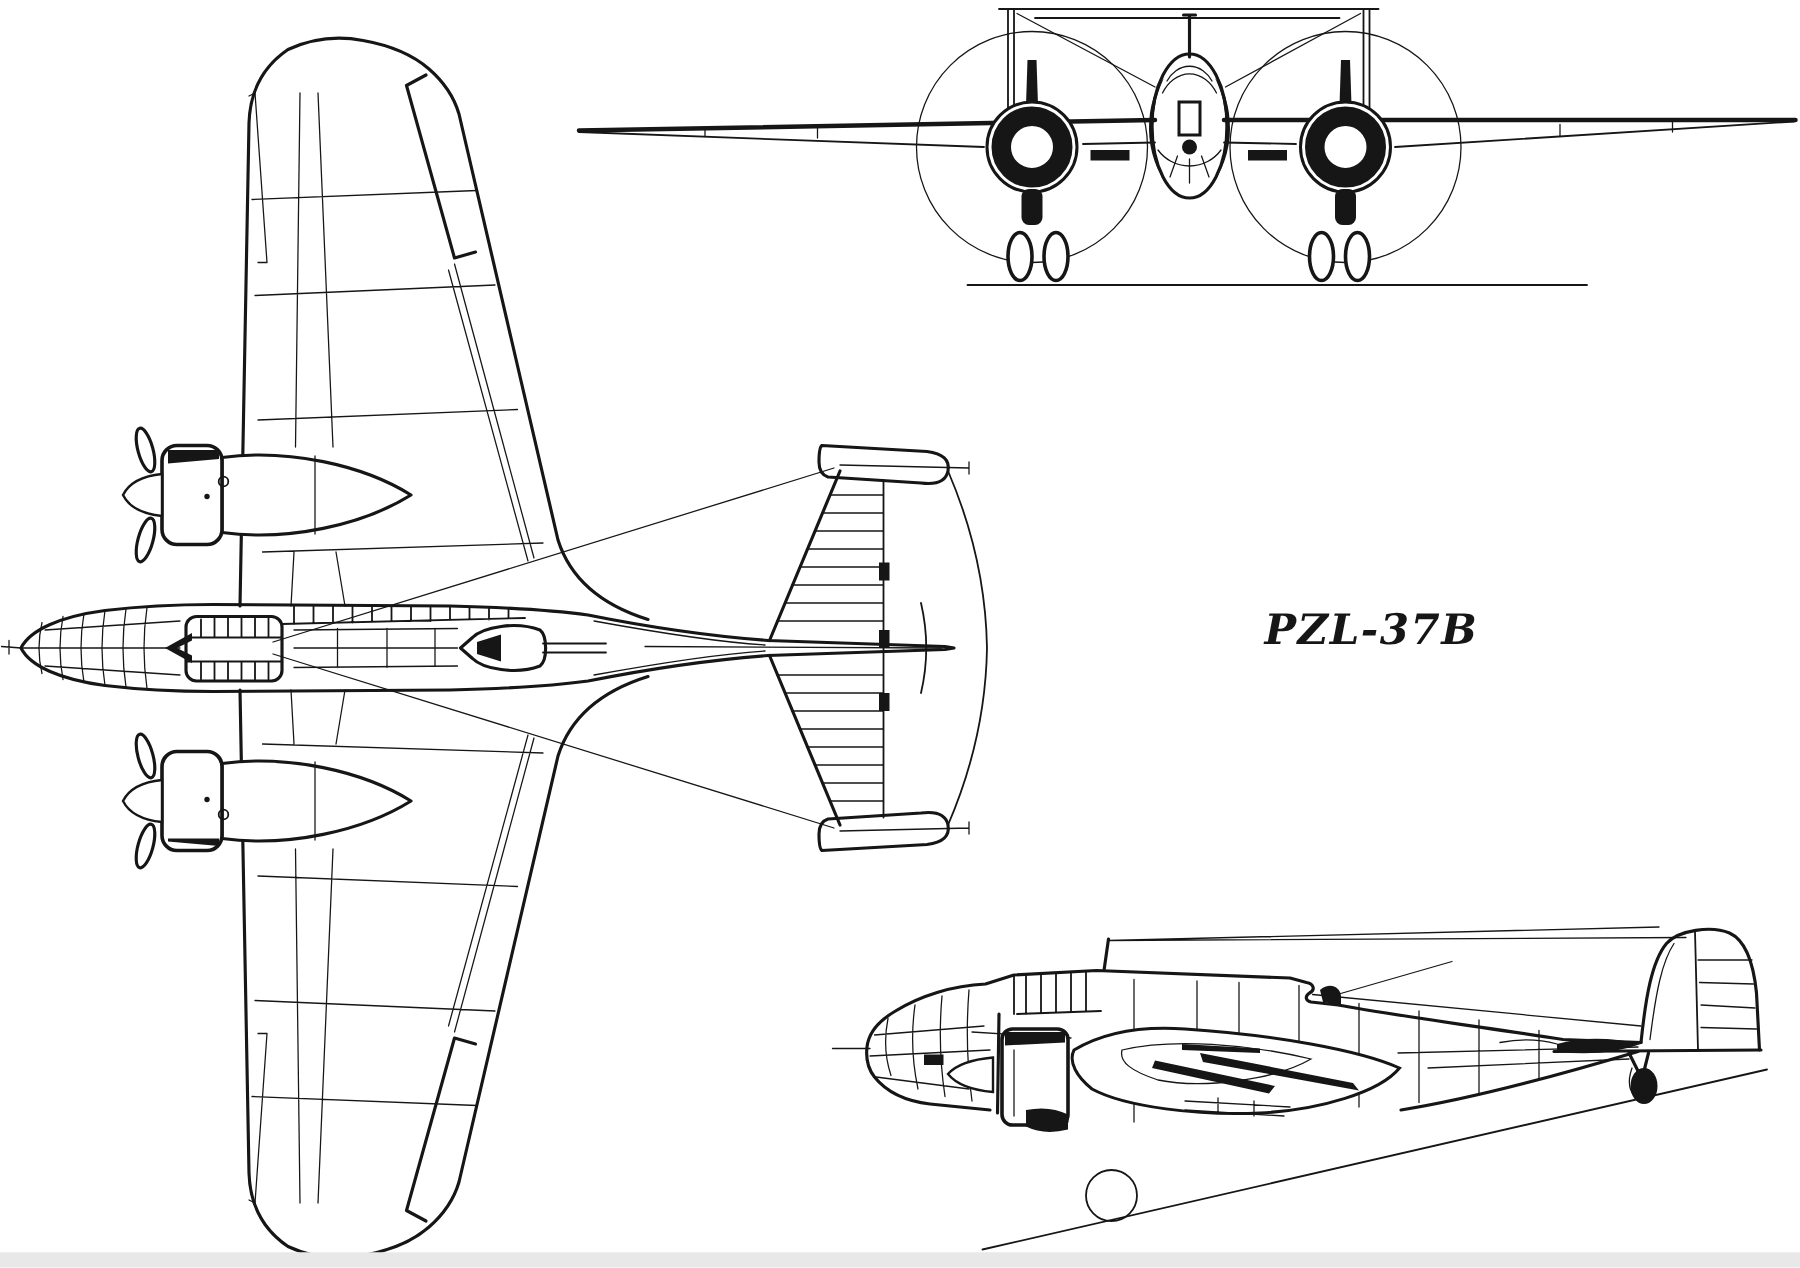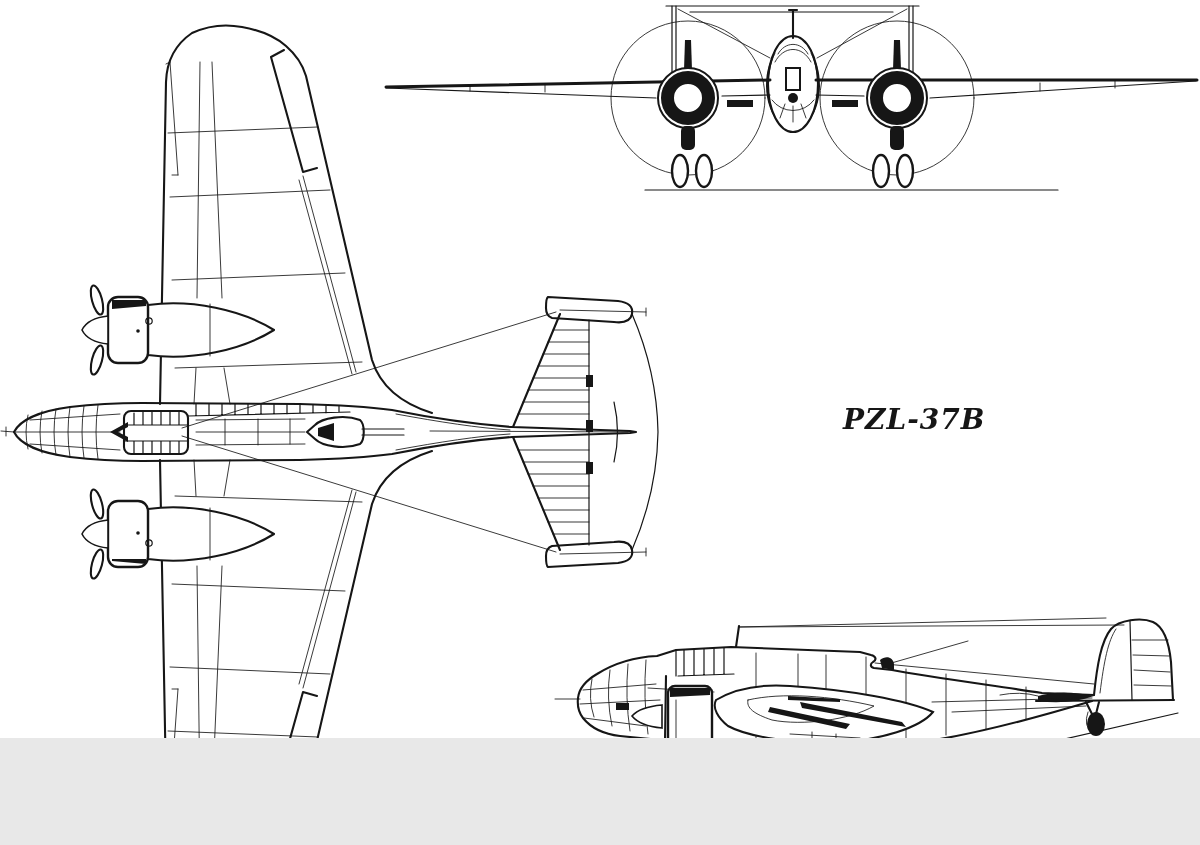--- a/index.html
+++ b/index.html
@@ -1,17 +1,17 @@
 <!DOCTYPE html>
 <html><head>
 <meta charset="utf-8">
 <style>
   :root{ --ink:#161616; --paper:#ffffff; }
   html,body{margin:0;padding:0;background:#e8e8e8;}
-  .sheet{position:relative;width:1200px;height:738px;background:var(--paper);overflow:hidden;
+  .sheet{position:relative;width:1200px;height:835px;background:var(--paper);overflow:hidden;
          font-family:"DejaVu Serif", serif;}
   svg{position:absolute;left:0;top:0;}
   svg *{vector-effect:none;}
   .ln  {fill:none;stroke:var(--ink);stroke-width:1.2;stroke-linecap:round;stroke-linejoin:round;}
   .ln0 {fill:none;stroke:var(--ink);stroke-width:0.85;stroke-linecap:round;}
   .ln2 {fill:none;stroke:var(--ink);stroke-width:2.1;stroke-linecap:round;stroke-linejoin:round;}
   .ln3 {fill:none;stroke:var(--ink);stroke-width:3;stroke-linecap:round;}
   .fl  {fill:var(--ink);stroke:none;}
   .wfl {fill:var(--paper);stroke:var(--ink);}
   .title-label{font-style:italic;font-weight:bold;font-size:28px;letter-spacing:1px;fill:var(--ink);}

